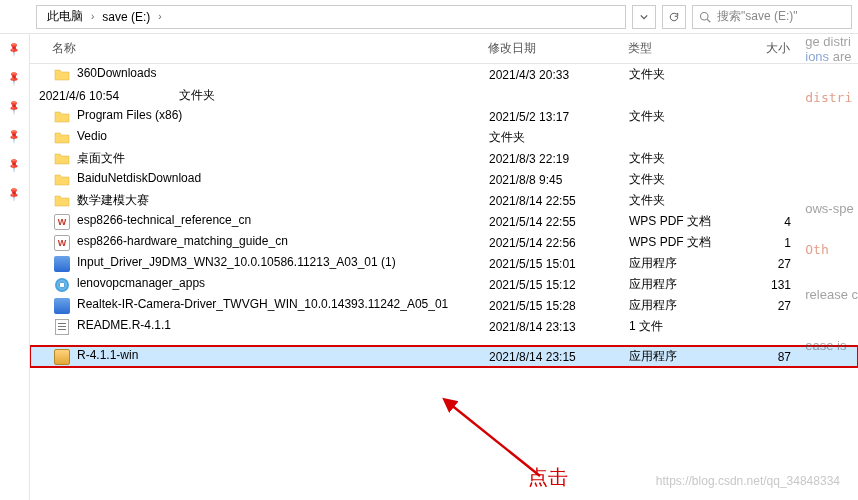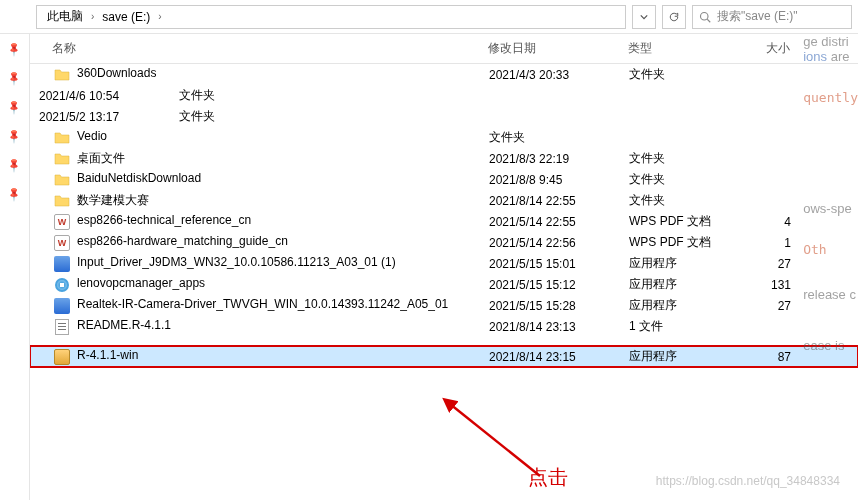--- a/index.html
+++ b/index.html
@@ -161,21 +161,21 @@
       <span class="pin">📌</span>
       <span class="pin">📌</span>
       <span class="pin">📌</span>
       <span class="pin">📌</span>
     </div>
 
     <div class="file-area">
 
       <div class="bg-text">
         <div class="line"><span>ge distri</span><br><span class="link">ions</span><span> are</span></div>
-        <div class="line mono">quently</div>
+        <div class="line mono">distri</div>
         <div style="height:70px"></div>
         <div class="line">ows-spe</div>
         <div class="line mono" style="margin-bottom:30px">Oth</div>
         <div class="line" style="margin-bottom:36px">release c</div>
         <div class="line">ease is</div>
       </div>
 
       <div class="columns-header">
         <div class="col col-name">名称</div>
         <div class="col col-date">修改日期</div>
@@ -196,20 +196,28 @@
             <div class="col col-date">2021/4/3 20:33</div>
             <div class="col col-type">文件夹</div>
             <div class="col col-size"></div>
           </div>
           <div class="row">
             <div class="col col-date">2021/4/6 10:54</div>
             <div class="col col-type">文件夹</div>
             <div class="col col-size"></div>
           </div>
           <div class="row">
+            <div class="namecell">
+              <span class="icon folder-icon">
+                <svg viewBox="0 0 16 16">
+                  <path d="M1 3h5l1.5 2H15v8H1z" fill="#ffd869" stroke="#d9b23a" stroke-width="0.5"></path>
+                </svg>
+              </span>
+              <span class="label">Program Files (x86)</span>
+            </div>
             <div class="col col-date">2021/5/2 13:17</div>
             <div class="col col-type">文件夹</div>
             <div class="col col-size"></div>
           </div>
           <div class="row">
             <div class="namecell">
               <span class="icon folder-icon">
                 <svg viewBox="0 0 16 16">
                   <path d="M1 3h5l1.5 2H15v8H1z" fill="#ffd869" stroke="#d9b23a" stroke-width="0.5"></path>
                 </svg>

